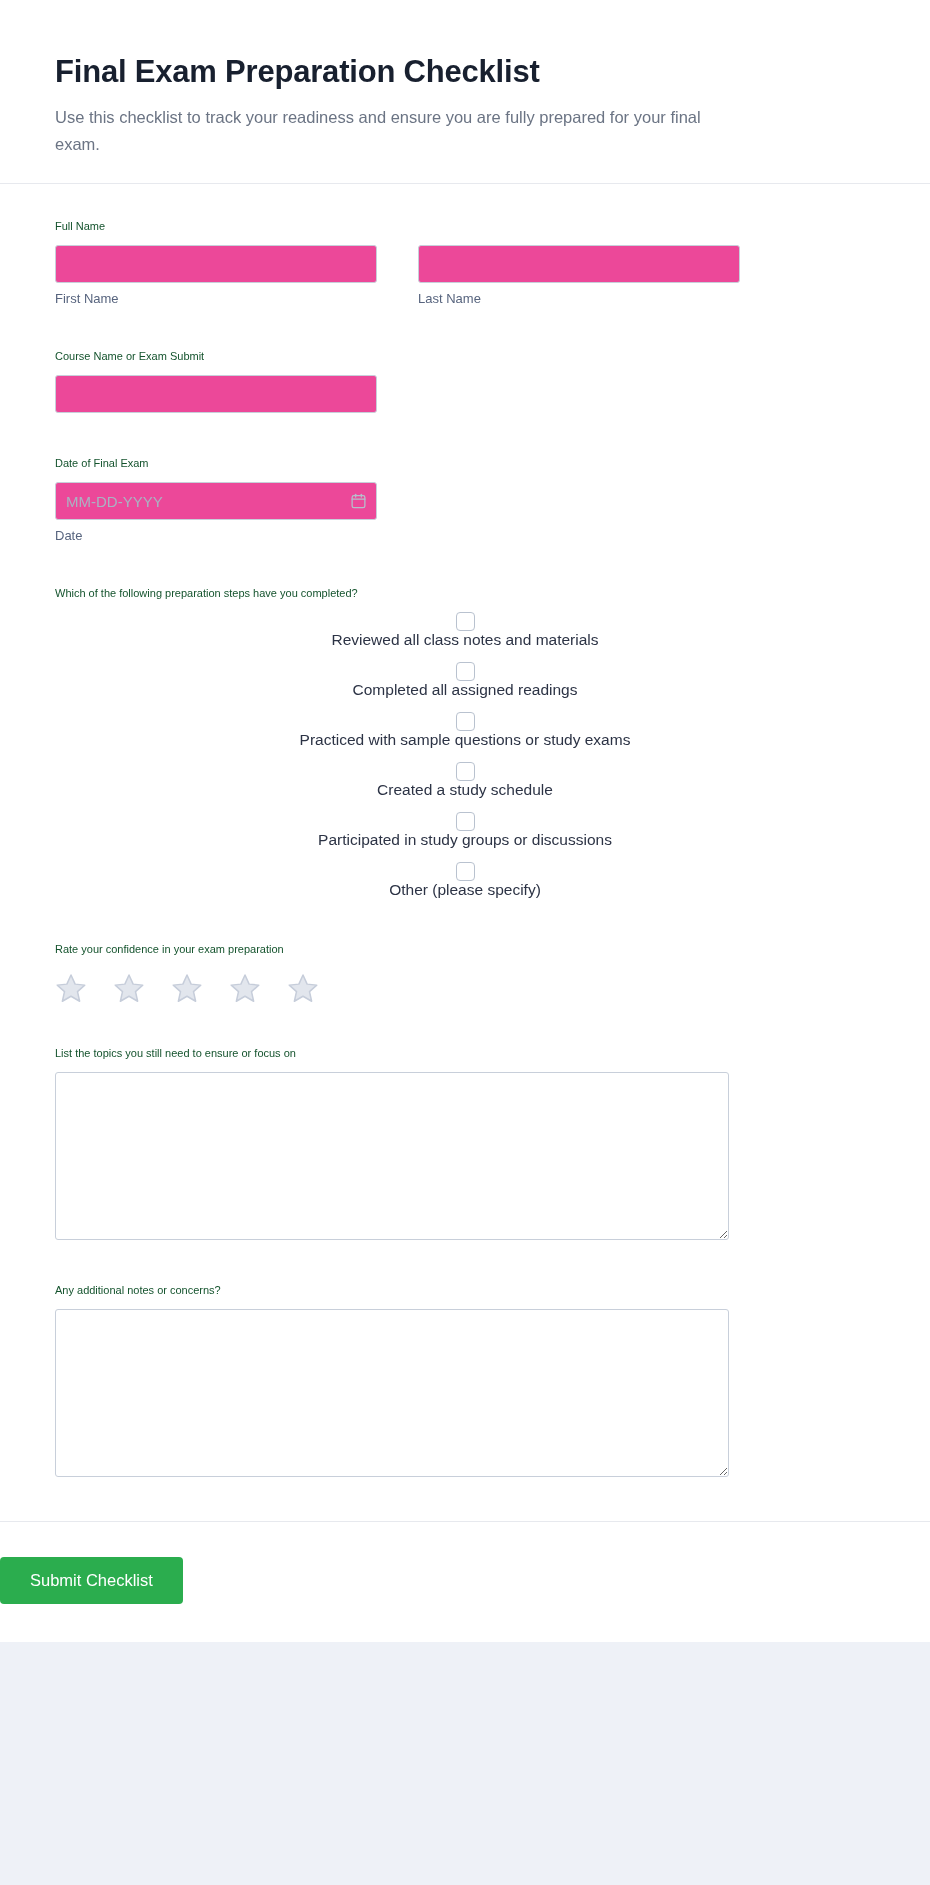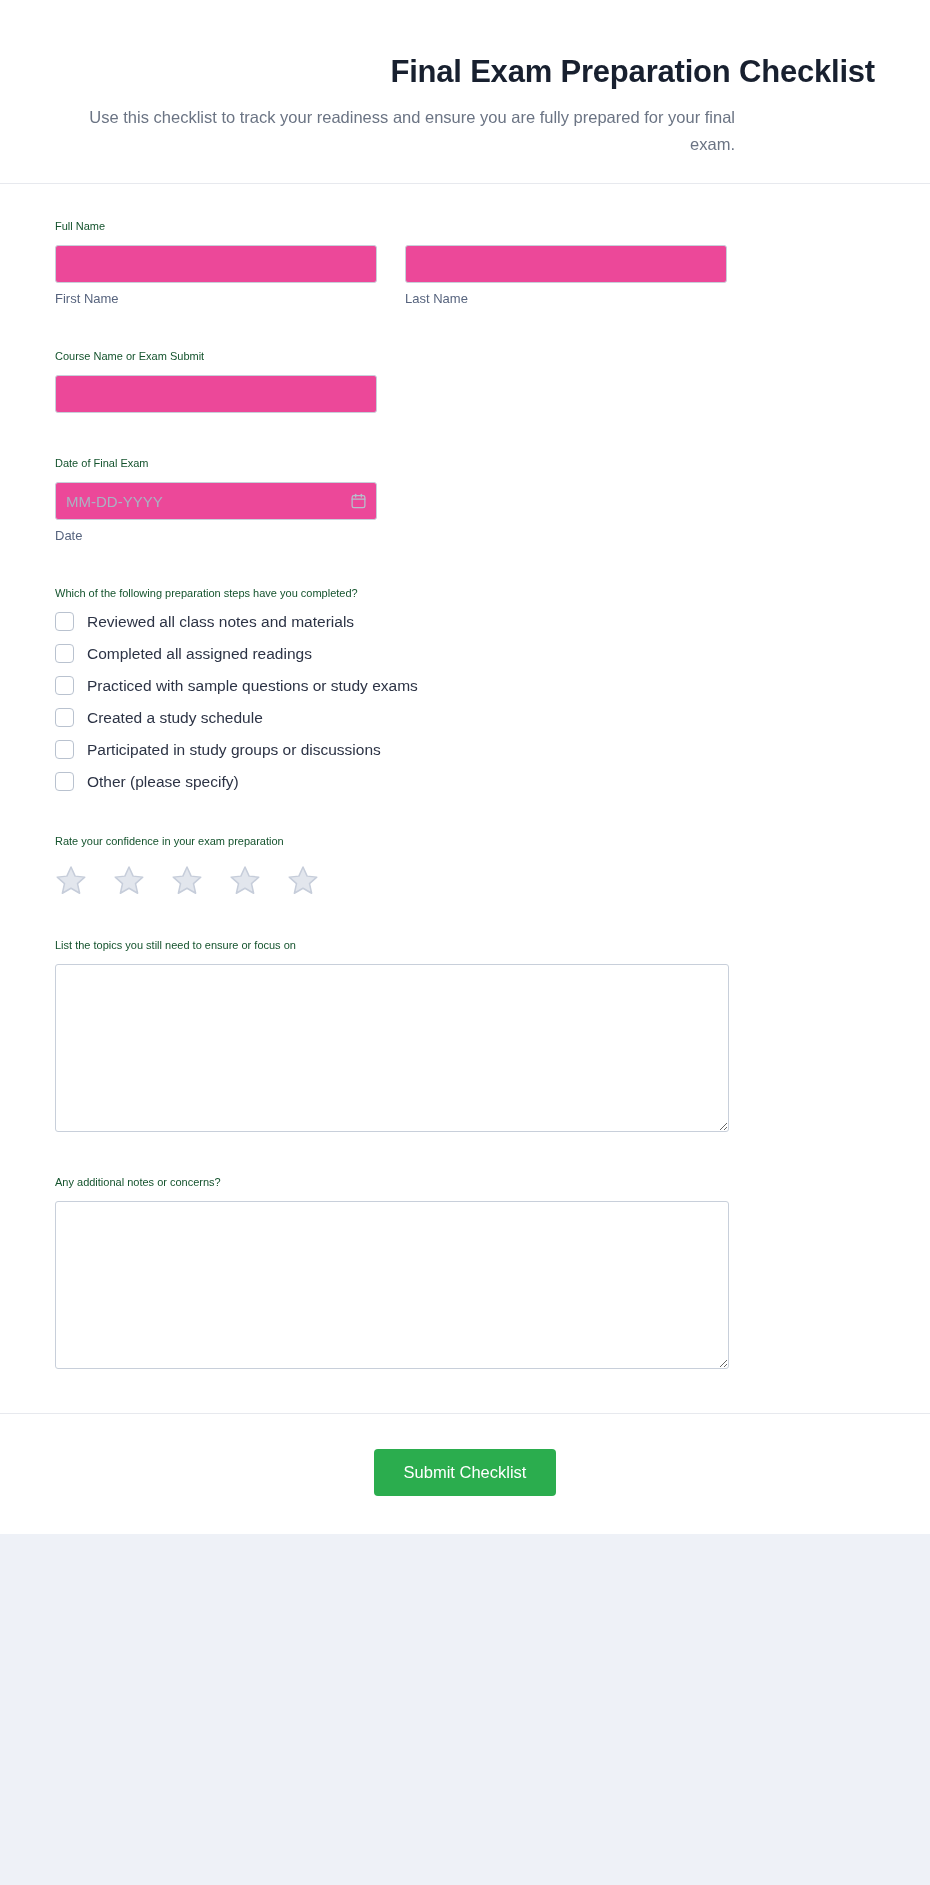--- a/index.html
+++ b/index.html
@@ -6,21 +6,21 @@
   html, body { margin: 0; padding: 0; }
   body {
     width: 930px;
     min-height: 1885px;
     background: #eef1f7;
     font-family: "Liberation Sans", sans-serif;
     color: #2c3345;
   }
   .card { background: #ffffff; }
 
-  .form-header { padding: 54px 55px 26px; text-align: right; }
+  .form-header { padding: 54px 55px 26px; }
   .form-title {
     margin: 0 0 14px;
     font-size: 31px;
     font-weight: 700;
     color: #18202f;
     letter-spacing: -0.2px;
   }
   .form-subtitle {
     margin: 0;
     font-size: 16.5px;
@@ -47,36 +47,36 @@
     border-radius: 3px;
     padding: 0 10px;
     font-size: 15px;
     color: #2c3345;
     background: #ec4899;
     font-family: inherit;
     outline: none;
   }
   .text-input::placeholder { color: #a9b3c3; }
 
-  .name-row { display: flex; gap: 28px; }
+  .name-row { display: flex; gap: 41px; }
   .name-col { width: 322px; }
   .name-col .text-input { width: 100%; }
 
   .date-wrap { position: relative; width: 322px; }
   .date-wrap .text-input { width: 100%; padding-right: 36px; }
   .calendar-icon {
     position: absolute;
     right: 10px;
     top: 50%;
     transform: translateY(-50%);
     line-height: 0;
     cursor: pointer;
   }
 
-  .checkbox-row { display: flex; align-items: center; gap: 13px; margin-bottom: 13px; }
+  .checkbox-row { display: flex; align-items: center; margin-bottom: 13px; flex-direction: column; }
   .checkbox {
     appearance: none;
     -webkit-appearance: none;
     width: 19px; height: 19px;
     margin: 0;
     border: 1px solid #b9c2cf;
     border-radius: 4px;
     background: #fff;
     cursor: pointer;
     flex: 0 0 auto;
@@ -95,21 +95,21 @@
     padding: 10px;
     font-size: 15px;
     font-family: inherit;
     color: #2c3345;
     resize: vertical;
     outline: none;
     background: #fff;
   }
 
   .bottom-divider { margin-top: 24px; }
-  .submit-row { padding: 35px 0 38px; display: flex; justify-content: center; }
+  .submit-row { padding: 35px 0 38px; display: flex; }
   .submit-btn {
     border: none;
     border-radius: 4px;
     background: #2bad4e;
     color: #ffffff;
     font-size: 16.5px;
     font-family: inherit;
     padding: 14px 30px;
     cursor: pointer;
   }

